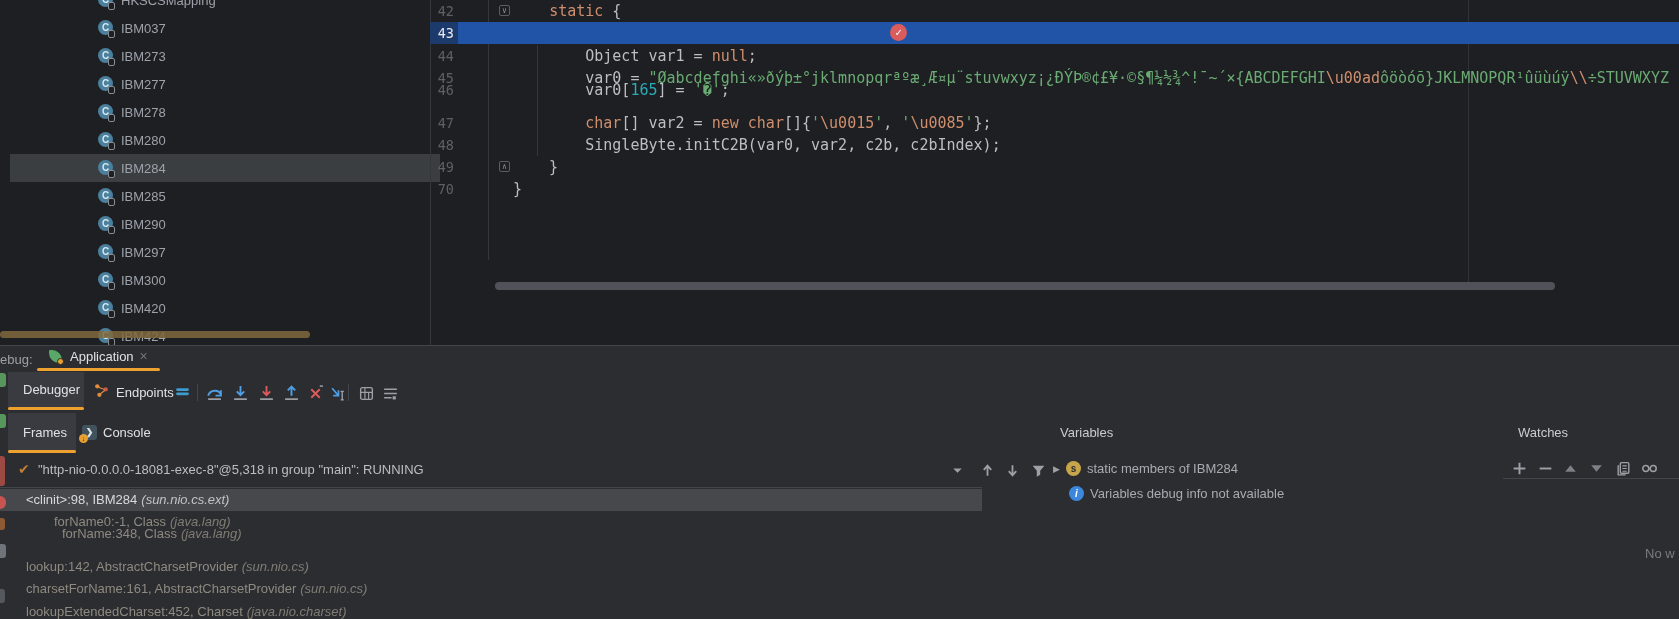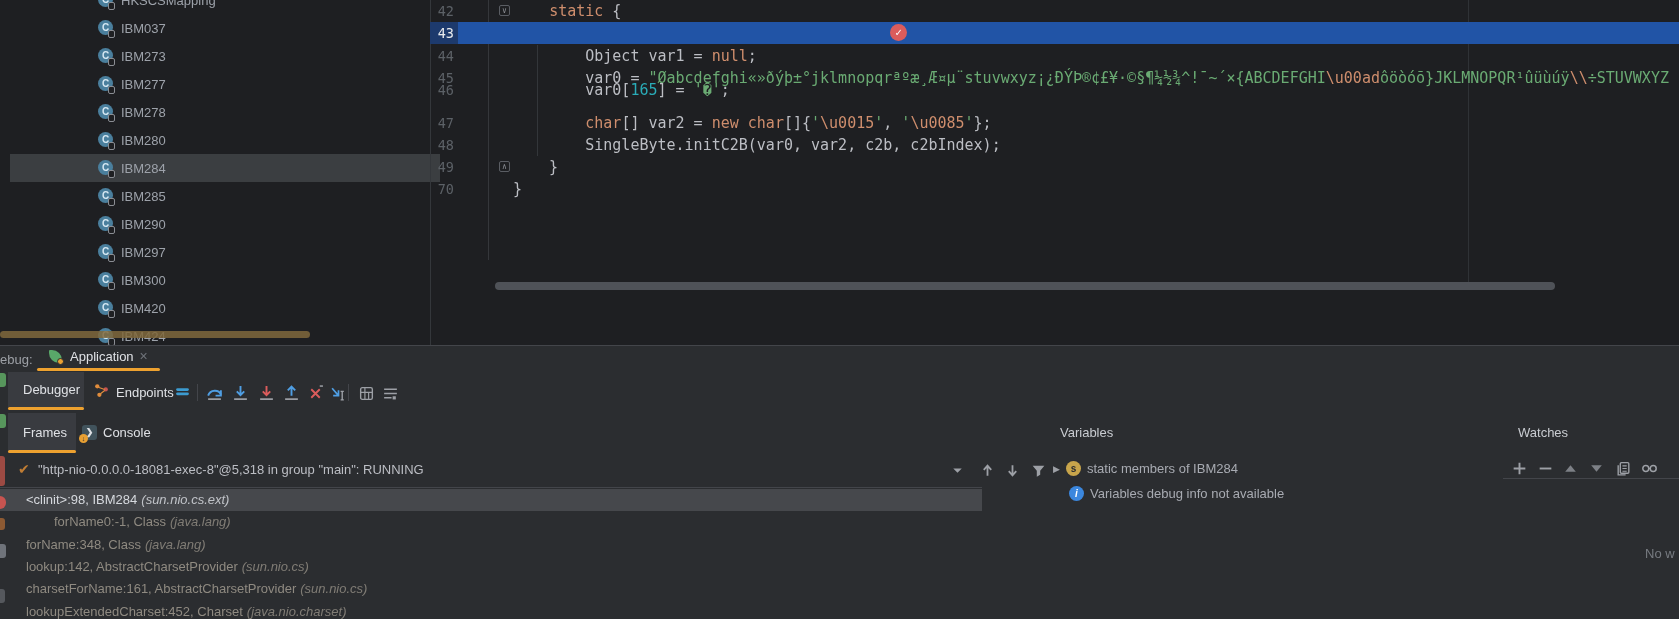--- a/index.html
+++ b/index.html
@@ -305,21 +305,21 @@
           <svg width="17" height="17" viewBox="0 0 16 16" fill="none">
             <path d="M2.5 3.5 h11 L9.6 8.3 V12 L6.4 13.8 V8.3 Z" fill="#9da0a6"></path>
           </svg>
         </div>
       </div>
 
     <div id="frames">
         <div class="abs" style="left:0;top:141px;width:982px;height:1px;background:#43454a;"></div>
         <div class="framerow sel" style="top: 143px;"><span>&lt;clinit&gt;:98, IBM284</span><span class="pkg">(sun.nio.cs.ext)</span></div>
         <div class="framerow dim" style="top: 165.3px; margin-left: 28px;"><span>forName0:-1, Class</span><span class="pkg">(java.lang)</span></div>
-        <div class="framerow dim" style="top: 188px;"><span>forName:348, Class</span><span class="pkg">(java.lang)</span></div>
+        <div class="framerow dim" style="top: 177px; margin-left: 36px;"><span>forName:348, Class</span><span class="pkg">(java.lang)</span></div>
         <div class="framerow dim" style="top: 209.9px;"><span>lookup:142, AbstractCharsetProvider</span><span class="pkg">(sun.nio.cs)</span></div>
         <div class="framerow dim" style="top: 232.2px;"><span>charsetForName:161, AbstractCharsetProvider</span><span class="pkg">(sun.nio.cs)</span></div>
         <div class="framerow dim" style="top: 254.5px;"><span>lookupExtendedCharset:452, Charset</span><span class="pkg">(java.nio.charset)</span></div>
       </div>
 
     <div class="panel-h" style="left:1060px; top:79px;">Variables</div>
     <div class="vrow" style="left:1053px; top:115px;">
       <span class="gray-ic" style="font-size:9px;">▶</span>
       <span class="sbadge">s</span>
       <span>static members of IBM284</span>

